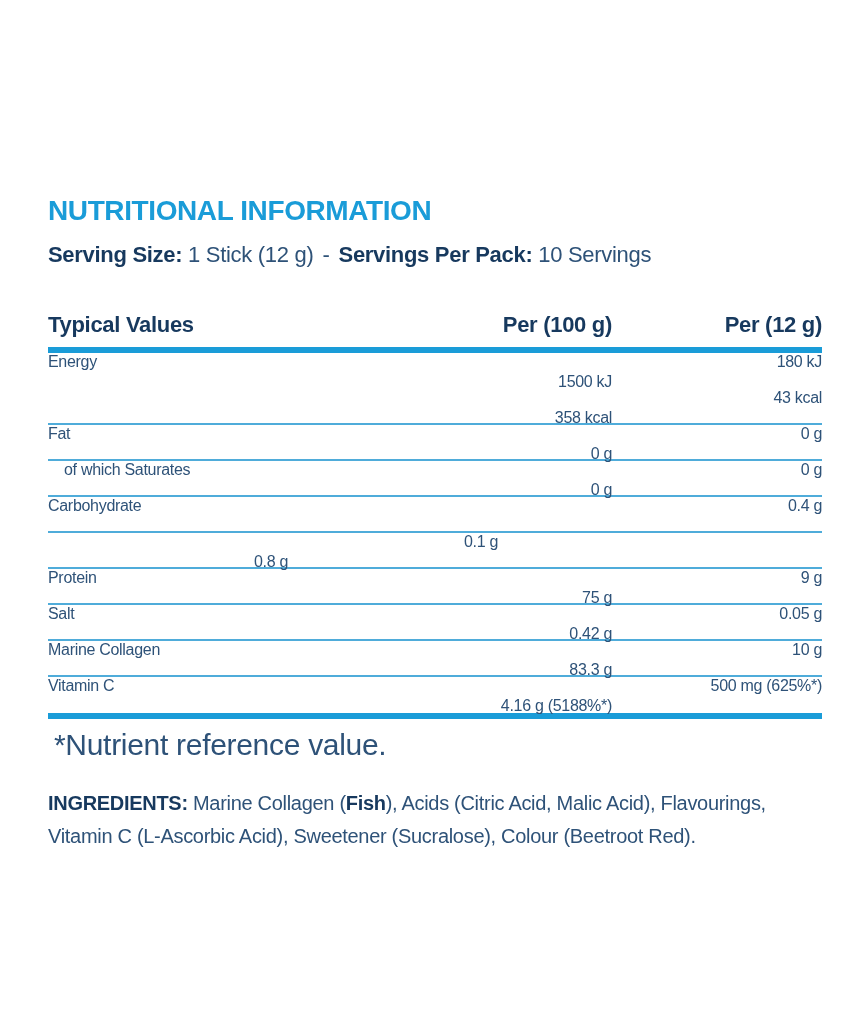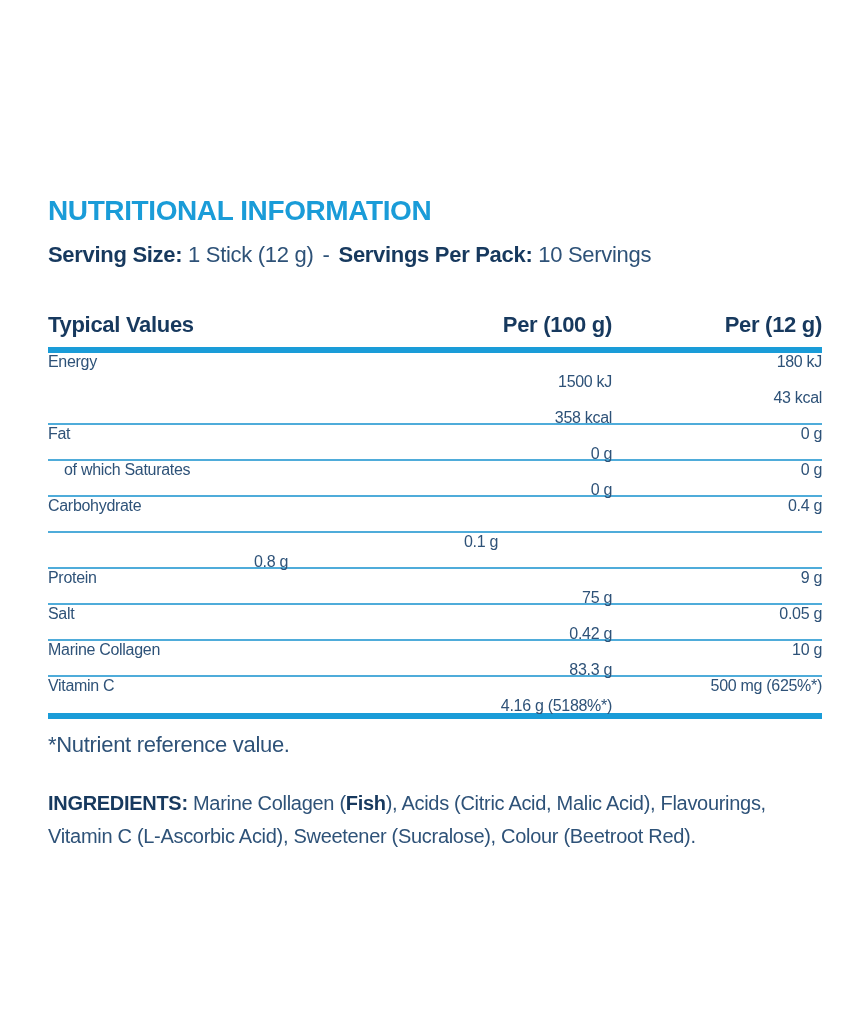--- a/index.html
+++ b/index.html
@@ -48,22 +48,23 @@
     color:var(--body-text);
   }
   .trow.sep{border-bottom:2px solid var(--separator);}
   .c1{flex:1 1 auto;text-align:left;}
   .c1.indent{padding-left:16px;}
   .c2{width:240px;text-align:right;white-space:nowrap;margin-top:20px;}
   .c3{width:210px;text-align:right;white-space:nowrap;}
   .tbody{border-bottom:6px solid var(--accent);}
   .footnote{
     margin-top:13px;
-    font-size:22px;letter-spacing:-0.3px;line-height:26px;
+    font-size:30px;letter-spacing:-0.3px;line-height:26px;
     color:var(--body-text);
+    margin-left:6px;
   }
   .para{
     margin-top:29px;
     font-size:20px;line-height:33px;letter-spacing:-0.3px;
     color:var(--body-text);
     width:774px;
   }
   .para b{color:var(--bold-text);font-weight:700;}
 </style>
 </head>

